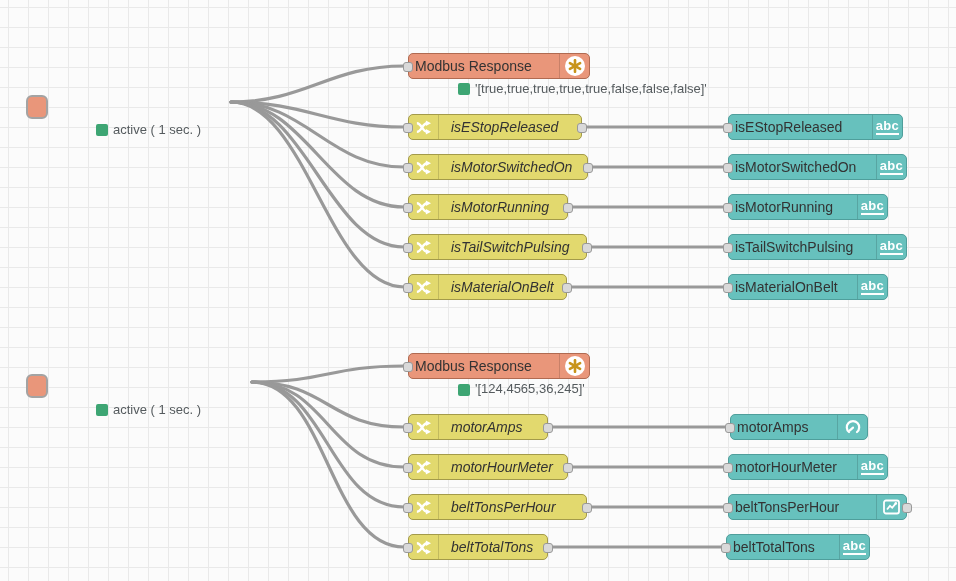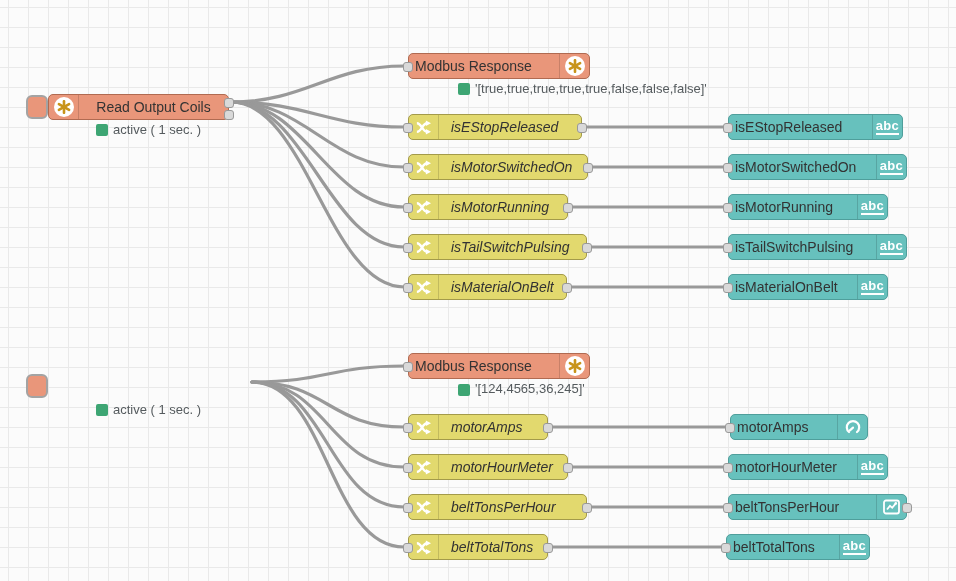--- a/index.html
+++ b/index.html
@@ -94,184 +94,168 @@
     <path d="M568,207 L728,207"></path>
     <path d="M587,247 L728,247"></path>
     <path d="M567,287 L728,287"></path>
     <path d="M548,427 L730,427"></path>
     <path d="M568,467 L728,467"></path>
     <path d="M587,507 L728,507"></path>
     <path d="M548,547 L726,547"></path>
   </svg>
 
   <div class="inject-btn" style="left:26px;top:95px;"></div>
-  <div class="node modbus-node" style="left:48px;top:94px;width:181px;">
-    <span class="icon-box bleft">
+  <div class="status" style="left:56px;top:122px;">
+    <span class="status-dot"></span>
+    <span>active ( 1 sec. )</span>
+  </div>
+
+  <div class="node modbus-node" style="left:408px;top:53px;width:182px;">
+    <span class="label right">Modbus Response</span>
+    <span class="icon-box bright">
       <span class="mb-circle">
           <svg width="14" height="14" viewBox="0 0 14 14">
             <g stroke="#c8941a" stroke-width="2.6" stroke-linecap="round">
               <line x1="7" y1="1.2" x2="7" y2="12.8"></line>
               <line x1="1.9" y1="4.1" x2="12.1" y2="9.9"></line>
               <line x1="1.9" y1="9.9" x2="12.1" y2="4.1"></line>
             </g>
           </svg>
         </span>
     </span>
-    <span class="label center">Read Output Coils</span>
-    <span class="port o1"></span>
-    <span class="port o2"></span>
-  </div>
-  <div class="status" style="left:56px;top:122px;">
+    <span class="port pin"></span>
+  </div>
+  <div class="status" style="left:418px;top:81px;">
+    <span class="status-dot"></span>
+    <span>'[true,true,true,true,true,false,false,false]'</span>
+  </div>
+
+  <div class="node switch-node" style="left:408px;top:114px;width:174px;">
+    <span class="icon-box bleft">
+        <svg width="17" height="17" viewBox="0 0 18 18">
+          <path d="M2,13.5 C7,13.5 8,4.5 12.5,4.5" stroke="#fff" stroke-width="2.4" fill="none"></path>
+          <polygon points="11.5,1.5 17,4.5 11.5,7.5" fill="#fff"></polygon>
+          <path d="M2,4.5 C7,4.5 8,13.5 12.5,13.5" stroke="#fff" stroke-width="2.4" fill="none"></path>
+          <polygon points="11.5,10.5 17,13.5 11.5,16.5" fill="#fff"></polygon>
+        </svg>
+      </span>
+    <span class="label left">isEStopReleased</span>
+    <span class="port pin"></span>
+    <span class="port pout"></span>
+  </div>
+  <div class="node switch-node" style="left:408px;top:154px;width:180px;">
+    <span class="icon-box bleft">
+        <svg width="17" height="17" viewBox="0 0 18 18">
+          <path d="M2,13.5 C7,13.5 8,4.5 12.5,4.5" stroke="#fff" stroke-width="2.4" fill="none"></path>
+          <polygon points="11.5,1.5 17,4.5 11.5,7.5" fill="#fff"></polygon>
+          <path d="M2,4.5 C7,4.5 8,13.5 12.5,13.5" stroke="#fff" stroke-width="2.4" fill="none"></path>
+          <polygon points="11.5,10.5 17,13.5 11.5,16.5" fill="#fff"></polygon>
+        </svg>
+      </span>
+    <span class="label left">isMotorSwitchedOn</span>
+    <span class="port pin"></span>
+    <span class="port pout"></span>
+  </div>
+  <div class="node switch-node" style="left:408px;top:194px;width:160px;">
+    <span class="icon-box bleft">
+        <svg width="17" height="17" viewBox="0 0 18 18">
+          <path d="M2,13.5 C7,13.5 8,4.5 12.5,4.5" stroke="#fff" stroke-width="2.4" fill="none"></path>
+          <polygon points="11.5,1.5 17,4.5 11.5,7.5" fill="#fff"></polygon>
+          <path d="M2,4.5 C7,4.5 8,13.5 12.5,13.5" stroke="#fff" stroke-width="2.4" fill="none"></path>
+          <polygon points="11.5,10.5 17,13.5 11.5,16.5" fill="#fff"></polygon>
+        </svg>
+      </span>
+    <span class="label left">isMotorRunning</span>
+    <span class="port pin"></span>
+    <span class="port pout"></span>
+  </div>
+  <div class="node switch-node" style="left:408px;top:234px;width:179px;">
+    <span class="icon-box bleft">
+        <svg width="17" height="17" viewBox="0 0 18 18">
+          <path d="M2,13.5 C7,13.5 8,4.5 12.5,4.5" stroke="#fff" stroke-width="2.4" fill="none"></path>
+          <polygon points="11.5,1.5 17,4.5 11.5,7.5" fill="#fff"></polygon>
+          <path d="M2,4.5 C7,4.5 8,13.5 12.5,13.5" stroke="#fff" stroke-width="2.4" fill="none"></path>
+          <polygon points="11.5,10.5 17,13.5 11.5,16.5" fill="#fff"></polygon>
+        </svg>
+      </span>
+    <span class="label left">isTailSwitchPulsing</span>
+    <span class="port pin"></span>
+    <span class="port pout"></span>
+  </div>
+  <div class="node switch-node" style="left:408px;top:274px;width:159px;">
+    <span class="icon-box bleft">
+        <svg width="17" height="17" viewBox="0 0 18 18">
+          <path d="M2,13.5 C7,13.5 8,4.5 12.5,4.5" stroke="#fff" stroke-width="2.4" fill="none"></path>
+          <polygon points="11.5,1.5 17,4.5 11.5,7.5" fill="#fff"></polygon>
+          <path d="M2,4.5 C7,4.5 8,13.5 12.5,13.5" stroke="#fff" stroke-width="2.4" fill="none"></path>
+          <polygon points="11.5,10.5 17,13.5 11.5,16.5" fill="#fff"></polygon>
+        </svg>
+      </span>
+    <span class="label left">isMaterialOnBelt</span>
+    <span class="port pin"></span>
+    <span class="port pout"></span>
+  </div>
+
+  <div class="node ui-node" style="left:728px;top:114px;width:175px;">
+    <span class="label right">isEStopReleased</span>
+    <span class="icon-box bright">
+        <span class="abc">abc</span>
+      </span>
+    <span class="port pin"></span>
+  </div>
+  <div class="node ui-node" style="left:728px;top:154px;width:179px;">
+    <span class="label right">isMotorSwitchedOn</span>
+    <span class="icon-box bright">
+        <span class="abc">abc</span>
+      </span>
+    <span class="port pin"></span>
+  </div>
+  <div class="node ui-node" style="left:728px;top:194px;width:160px;">
+    <span class="label right">isMotorRunning</span>
+    <span class="icon-box bright">
+        <span class="abc">abc</span>
+      </span>
+    <span class="port pin"></span>
+  </div>
+  <div class="node ui-node" style="left:728px;top:234px;width:179px;">
+    <span class="label right">isTailSwitchPulsing</span>
+    <span class="icon-box bright">
+        <span class="abc">abc</span>
+      </span>
+    <span class="port pin"></span>
+  </div>
+  <div class="node ui-node" style="left:728px;top:274px;width:160px;">
+    <span class="label right">isMaterialOnBelt</span>
+    <span class="icon-box bright">
+        <span class="abc">abc</span>
+      </span>
+    <span class="port pin"></span>
+  </div>
+
+  <div class="inject-btn" style="left:26px;top:374px;"></div>
+  <div class="status" style="left:56px;top:402px;">
     <span class="status-dot"></span>
     <span>active ( 1 sec. )</span>
   </div>
 
-  <div class="node modbus-node" style="left:408px;top:53px;width:182px;">
+  <div class="node modbus-node" style="left:408px;top:353px;width:182px;">
     <span class="label right">Modbus Response</span>
     <span class="icon-box bright">
       <span class="mb-circle">
           <svg width="14" height="14" viewBox="0 0 14 14">
             <g stroke="#c8941a" stroke-width="2.6" stroke-linecap="round">
               <line x1="7" y1="1.2" x2="7" y2="12.8"></line>
               <line x1="1.9" y1="4.1" x2="12.1" y2="9.9"></line>
               <line x1="1.9" y1="9.9" x2="12.1" y2="4.1"></line>
             </g>
           </svg>
         </span>
     </span>
     <span class="port pin"></span>
   </div>
-  <div class="status" style="left:418px;top:81px;">
-    <span class="status-dot"></span>
-    <span>'[true,true,true,true,true,false,false,false]'</span>
-  </div>
-
-  <div class="node switch-node" style="left:408px;top:114px;width:174px;">
-    <span class="icon-box bleft">
-        <svg width="17" height="17" viewBox="0 0 18 18">
-          <path d="M2,13.5 C7,13.5 8,4.5 12.5,4.5" stroke="#fff" stroke-width="2.4" fill="none"></path>
-          <polygon points="11.5,1.5 17,4.5 11.5,7.5" fill="#fff"></polygon>
-          <path d="M2,4.5 C7,4.5 8,13.5 12.5,13.5" stroke="#fff" stroke-width="2.4" fill="none"></path>
-          <polygon points="11.5,10.5 17,13.5 11.5,16.5" fill="#fff"></polygon>
-        </svg>
-      </span>
-    <span class="label left">isEStopReleased</span>
-    <span class="port pin"></span>
-    <span class="port pout"></span>
-  </div>
-  <div class="node switch-node" style="left:408px;top:154px;width:180px;">
-    <span class="icon-box bleft">
-        <svg width="17" height="17" viewBox="0 0 18 18">
-          <path d="M2,13.5 C7,13.5 8,4.5 12.5,4.5" stroke="#fff" stroke-width="2.4" fill="none"></path>
-          <polygon points="11.5,1.5 17,4.5 11.5,7.5" fill="#fff"></polygon>
-          <path d="M2,4.5 C7,4.5 8,13.5 12.5,13.5" stroke="#fff" stroke-width="2.4" fill="none"></path>
-          <polygon points="11.5,10.5 17,13.5 11.5,16.5" fill="#fff"></polygon>
-        </svg>
-      </span>
-    <span class="label left">isMotorSwitchedOn</span>
-    <span class="port pin"></span>
-    <span class="port pout"></span>
-  </div>
-  <div class="node switch-node" style="left:408px;top:194px;width:160px;">
-    <span class="icon-box bleft">
-        <svg width="17" height="17" viewBox="0 0 18 18">
-          <path d="M2,13.5 C7,13.5 8,4.5 12.5,4.5" stroke="#fff" stroke-width="2.4" fill="none"></path>
-          <polygon points="11.5,1.5 17,4.5 11.5,7.5" fill="#fff"></polygon>
-          <path d="M2,4.5 C7,4.5 8,13.5 12.5,13.5" stroke="#fff" stroke-width="2.4" fill="none"></path>
-          <polygon points="11.5,10.5 17,13.5 11.5,16.5" fill="#fff"></polygon>
-        </svg>
-      </span>
-    <span class="label left">isMotorRunning</span>
-    <span class="port pin"></span>
-    <span class="port pout"></span>
-  </div>
-  <div class="node switch-node" style="left:408px;top:234px;width:179px;">
-    <span class="icon-box bleft">
-        <svg width="17" height="17" viewBox="0 0 18 18">
-          <path d="M2,13.5 C7,13.5 8,4.5 12.5,4.5" stroke="#fff" stroke-width="2.4" fill="none"></path>
-          <polygon points="11.5,1.5 17,4.5 11.5,7.5" fill="#fff"></polygon>
-          <path d="M2,4.5 C7,4.5 8,13.5 12.5,13.5" stroke="#fff" stroke-width="2.4" fill="none"></path>
-          <polygon points="11.5,10.5 17,13.5 11.5,16.5" fill="#fff"></polygon>
-        </svg>
-      </span>
-    <span class="label left">isTailSwitchPulsing</span>
-    <span class="port pin"></span>
-    <span class="port pout"></span>
-  </div>
-  <div class="node switch-node" style="left:408px;top:274px;width:159px;">
-    <span class="icon-box bleft">
-        <svg width="17" height="17" viewBox="0 0 18 18">
-          <path d="M2,13.5 C7,13.5 8,4.5 12.5,4.5" stroke="#fff" stroke-width="2.4" fill="none"></path>
-          <polygon points="11.5,1.5 17,4.5 11.5,7.5" fill="#fff"></polygon>
-          <path d="M2,4.5 C7,4.5 8,13.5 12.5,13.5" stroke="#fff" stroke-width="2.4" fill="none"></path>
-          <polygon points="11.5,10.5 17,13.5 11.5,16.5" fill="#fff"></polygon>
-        </svg>
-      </span>
-    <span class="label left">isMaterialOnBelt</span>
-    <span class="port pin"></span>
-    <span class="port pout"></span>
-  </div>
-
-  <div class="node ui-node" style="left:728px;top:114px;width:175px;">
-    <span class="label right">isEStopReleased</span>
-    <span class="icon-box bright">
-        <span class="abc">abc</span>
-      </span>
-    <span class="port pin"></span>
-  </div>
-  <div class="node ui-node" style="left:728px;top:154px;width:179px;">
-    <span class="label right">isMotorSwitchedOn</span>
-    <span class="icon-box bright">
-        <span class="abc">abc</span>
-      </span>
-    <span class="port pin"></span>
-  </div>
-  <div class="node ui-node" style="left:728px;top:194px;width:160px;">
-    <span class="label right">isMotorRunning</span>
-    <span class="icon-box bright">
-        <span class="abc">abc</span>
-      </span>
-    <span class="port pin"></span>
-  </div>
-  <div class="node ui-node" style="left:728px;top:234px;width:179px;">
-    <span class="label right">isTailSwitchPulsing</span>
-    <span class="icon-box bright">
-        <span class="abc">abc</span>
-      </span>
-    <span class="port pin"></span>
-  </div>
-  <div class="node ui-node" style="left:728px;top:274px;width:160px;">
-    <span class="label right">isMaterialOnBelt</span>
-    <span class="icon-box bright">
-        <span class="abc">abc</span>
-      </span>
-    <span class="port pin"></span>
-  </div>
-
-  <div class="inject-btn" style="left:26px;top:374px;"></div>
-  <div class="status" style="left:56px;top:402px;">
-    <span class="status-dot"></span>
-    <span>active ( 1 sec. )</span>
-  </div>
-
-  <div class="node modbus-node" style="left:408px;top:353px;width:182px;">
-    <span class="label right">Modbus Response</span>
-    <span class="icon-box bright">
-      <span class="mb-circle">
-          <svg width="14" height="14" viewBox="0 0 14 14">
-            <g stroke="#c8941a" stroke-width="2.6" stroke-linecap="round">
-              <line x1="7" y1="1.2" x2="7" y2="12.8"></line>
-              <line x1="1.9" y1="4.1" x2="12.1" y2="9.9"></line>
-              <line x1="1.9" y1="9.9" x2="12.1" y2="4.1"></line>
-            </g>
-          </svg>
-        </span>
-    </span>
-    <span class="port pin"></span>
-  </div>
   <div class="status" style="left:418px;top:381px;align-items:flex-end;">
     <span class="status-dot"></span>
     <span>'[124,4565,36,245]'</span>
   </div>
 
   <div class="node switch-node" style="left:408px;top:414px;width:140px;">
     <span class="icon-box bleft">
         <svg width="17" height="17" viewBox="0 0 18 18">
           <path d="M2,13.5 C7,13.5 8,4.5 12.5,4.5" stroke="#fff" stroke-width="2.4" fill="none"></path>
           <polygon points="11.5,1.5 17,4.5 11.5,7.5" fill="#fff"></polygon>

